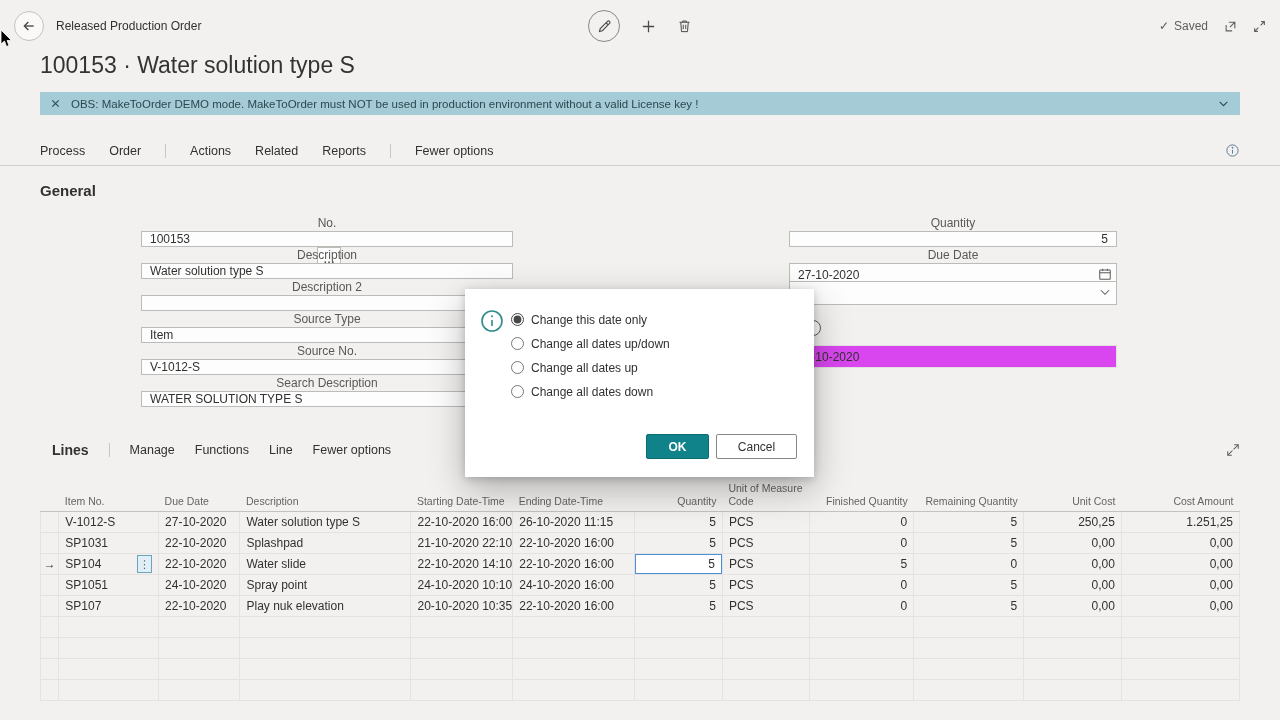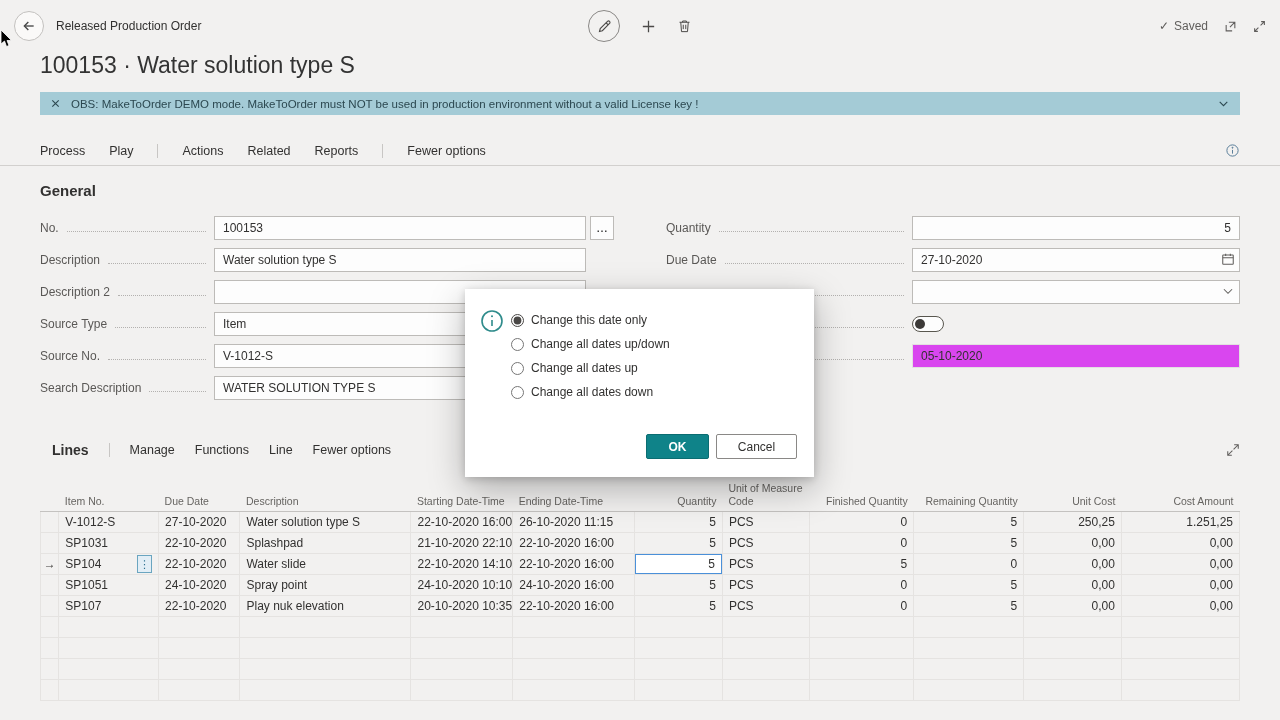--- a/index.html
+++ b/index.html
@@ -34,21 +34,21 @@
   .menubar-wrap { border-bottom:1px solid #d2d0ce; padding:0 40px; margin-top:21px; }
   .menubar { display:flex; align-items:center; height:29px; gap:24px; font-size:12.5px; }
   .menubar .mitem { cursor:pointer; white-space:nowrap; }
   .vsep { width:1px; height:14px; background:#c8c6c4; }
   .menubar .info { margin-left:auto; }
 
   
   .section { margin:16px 40px 0 40px; }
   .section h2 { font-size:15px; font-weight:700; color:#323130; }
   .fields { margin-top:17px; display:grid; grid-template-columns:1fr 1fr; column-gap:52px; }
-  .field { display:flex; align-items:center; height:24px; margin-bottom:8px; }
+  .field { display:flex; align-items:center; height:24px; margin-bottom:8px;flex-direction:column; }
   .flabel { color:#5a5856; font-size:12px; flex-shrink:0; white-space:nowrap; }
   .leader { flex:1; border-bottom:1px dotted #b3b1af; margin:0 8px; transform:translateY(3px); }
   .box { height:24px; border:1px solid #bdbbb8; background:#fdfdfd; padding:0 8px; font-size:12px;
          color:#323130; font-family:"Liberation Sans",sans-serif; }
   .w-left { width:372px; }
   .w-right { width:328px; }
   .btn-slot { width:28px; flex-shrink:0; display:flex; justify-content:flex-end; }
   .ellipsis-btn { width:24px; height:24px; border:1px solid #bdbbb8; background:#fdfdfd; cursor:pointer; font-size:12px; line-height:1; }
   .num-box { text-align:right; }
   .icon-box { position:relative; }
@@ -81,21 +81,21 @@
   td.qty-selected { padding:0; }
   .cell-sel-inner { height:100%; border:1px solid #4a90d9; background:#fff; display:flex; align-items:center;
                     justify-content:flex-end; padding:0 6px; }
 
   
   .dialog { position:absolute; left:465px; top:289px; width:349px; height:188px; background:#fff;
             box-shadow:0 12px 34px rgba(0,0,0,.28), 0 2px 8px rgba(0,0,0,.18); }
   .dialog-content { display:flex; padding:20px 16px 0 15px; }
   .dlg-info { flex-shrink:0; margin-right:7px; }
   .options { display:flex; flex-direction:column; gap:10px; padding-top:4px; }
-  .options label { display:flex; align-items:flex-end; gap:7px; font-size:12px; cursor:pointer; }
+  .options label { display:flex; align-items:flex-start; gap:7px; font-size:12px; cursor:pointer; }
   .options input[type=radio] { width:13px; height:13px; accent-color:#4a4846; margin:0; }
   .dialog-buttons { position:absolute; right:17px; bottom:18px; display:flex; gap:7px; }
   .btn { height:25px; font-size:12px; border-radius:2px; cursor:pointer; font-family:"Liberation Sans",sans-serif; }
   .btn-ok { width:63px; background:#0f8389; border:1px solid #0b6d72; color:#ffffff; font-weight:700; }
   .btn-cancel { width:81px; background:#fff; border:1px solid #8a8886; color:#323130; }
 
   .mouse-cursor { position:absolute; left:0px; top:30px; }
 </style>
 </head>
 <body>
@@ -154,21 +154,21 @@
     </svg>
   <span class="banner-text">OBS: MakeToOrder DEMO mode. MakeToOrder must NOT be used in production environment without a valid License key !</span>
   <svg class="chev" width="13" height="13" viewBox="0 0 24 24" fill="none" stroke="#2c4850" stroke-width="2">
       <path d="M5 9l7 7 7-7"></path>
     </svg>
 </div>
 
 <div class="menubar-wrap">
   <div class="menubar">
     <span class="mitem">Process</span>
-    <span class="mitem">Play</span>
+    <span class="mitem">Order</span>
     <span class="vsep"></span>
     <span class="mitem">Actions</span>
     <span class="mitem">Related</span>
     <span class="mitem">Reports</span>
     <span class="vsep"></span>
     <span class="mitem">Fewer options</span>
     <span class="info tool-icon">
       <svg width="15" height="15" viewBox="0 0 24 24" fill="none" stroke="#5b7f9a" stroke-width="1.6">
           <circle cx="12" cy="12" r="9"></circle>
           <path d="M12 11v6"></path>

